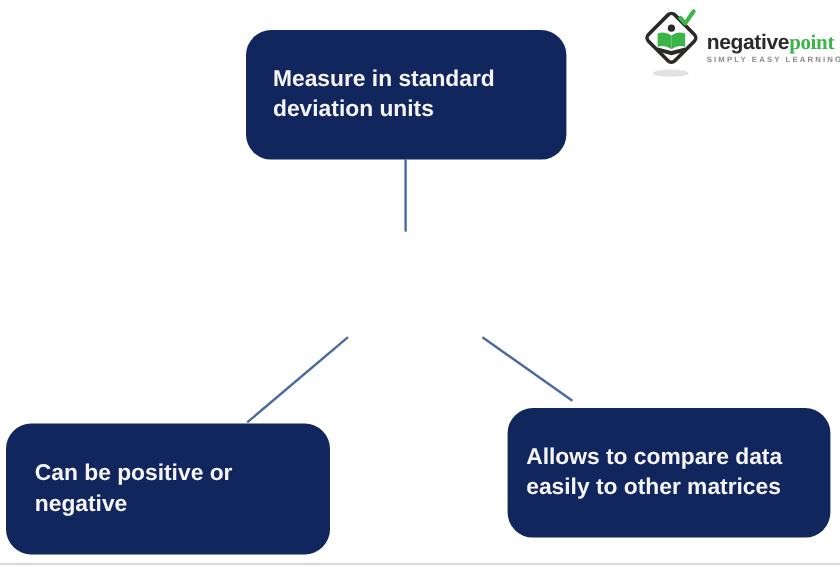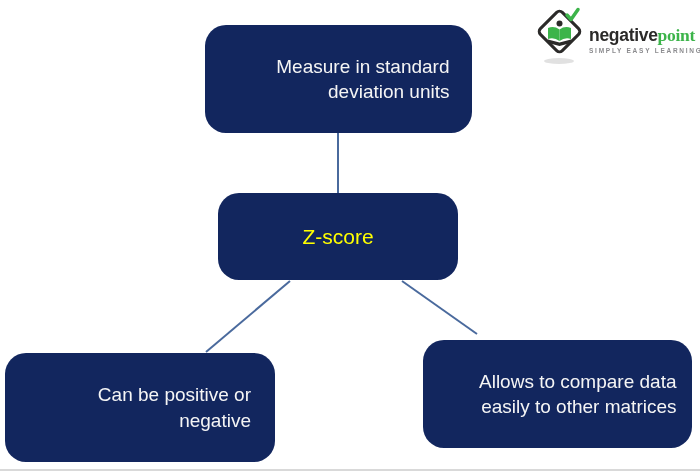--- a/index.html
+++ b/index.html
@@ -29,23 +29,23 @@
     left: 0; top: 0;
     width: 700px; height: 473px;
   }
   .node {
     position: absolute;
     background: var(--navy);
     border-radius: 21px;
     display: flex;
     align-items: center;
     justify-content: center;
-    text-align: right;
+    text-align: left;
     color: var(--node_text);
-    font-weight: 400;
+    font-weight: 700;
     font-size: 19px;
     line-height: 1.32;
   }
   .node .node-label { display: block; }
   .node-top    { left: 205px; top: 25px;  width: 267px; height: 108px; }
   .node-top .node-label { width: 222px; }
   .node-center { left: 218px; top: 193px; width: 240px; height: 87px; }
   .node-center .node-label {
     color: var(--zscore_yellow);
     font-size: 21px;
@@ -94,23 +94,20 @@
   <svg class="connectors" viewBox="0 0 700 473" xmlns="http://www.w3.org/2000/svg">
     <line x1="338" y1="133" x2="338" y2="193" stroke="#4a6a9d" stroke-width="2"></line>
     <line x1="290" y1="281" x2="206" y2="352" stroke="#4a6a9d" stroke-width="2"></line>
     <line x1="402" y1="281" x2="477" y2="334" stroke="#4a6a9d" stroke-width="2"></line>
   </svg>
 
   <div class="node node-top">
     <span class="node-label">Measure in standard deviation units</span>
   </div>
 
-  <div class="node node-center">
-    <span class="node-label">Z-score</span>
-  </div>
 
   <div class="node node-bleft">
     <span class="node-label">Can be positive or negative</span>
   </div>
 
   <div class="node node-bright">
     <span class="node-label">Allows to compare data easily to other matrices</span>
   </div>
 
   <div class="logo">

